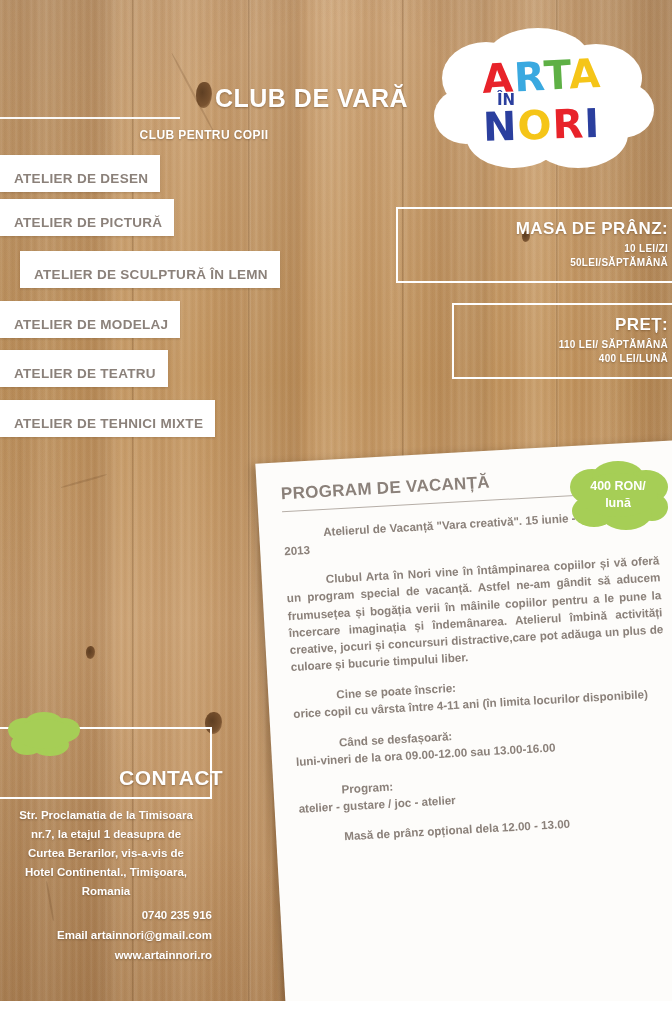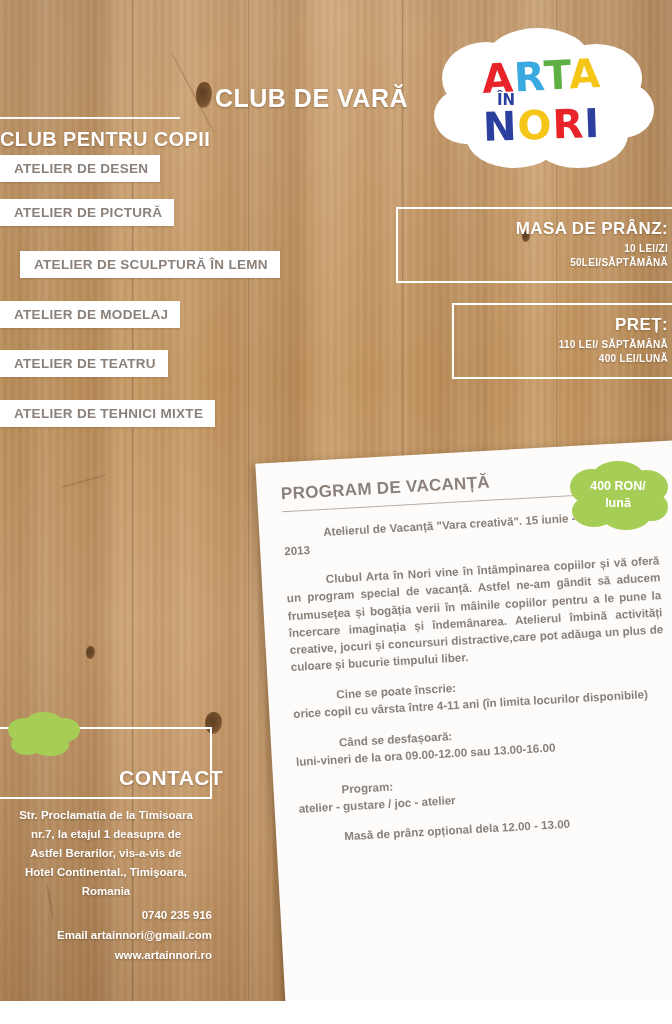--- a/index.html
+++ b/index.html
@@ -80,23 +80,23 @@
   .header-rule {
     position: absolute;
     left: 0; top: 117px; width: 180px; height: 2px;
     background: #ffffff;
     opacity: 0.95;
   }
   .header-sub {
     position: absolute;
     left: 0; right: 264px;
     top: 128px;
-    text-align: left;
-    color: #ffffff;
-    font-size: 20px;
+    text-align: center;
+    color: #ffffff;
+    font-size: 12px;
     font-weight: bold;
     letter-spacing: 0.4px;
     text-shadow: 0 1px 2px rgba(60,35,12,0.35);
     white-space: nowrap;
   }
 
   
   .logo-cloud {
     position: absolute;
     left: 428px; top: 24px;
@@ -130,21 +130,21 @@
   .lc3 { color: #3aa9e0; } .lc4 { color: #5eb045; }
 
   
   .workshop {
     position: absolute; left: 0;
     background: #ffffff;
     color: #8b817a;
     font-size: 13.5px;
     font-weight: bold;
     letter-spacing: 0.3px;
-    padding: 6px 12px 6px 14px;
+    padding: 16px 12px 6px 14px;
     white-space: nowrap;
     box-shadow: 0 1px 2px rgba(60,35,12,0.18);
   }
 
   
   .pricebox {
     position: absolute;
     border: 2px solid #ffffff;
     border-right: none;
     color: #ffffff;
@@ -375,21 +375,21 @@
         <ellipse cx="21" cy="34" rx="16" ry="11"></ellipse>
         <ellipse cx="38" cy="24" rx="29" ry="15"></ellipse>
       </g>
     </svg>
   </div>
   <div class="contact-title">CONTACT</div>
 
   <div class="contact-addr">
     <div>Str. Proclamatia de la Timisoara</div>
     <div>nr.7, la etajul 1 deasupra de</div>
-    <div>Astfel Berarilor, vis-a-vis de</div>
+    <div>Curtea Berarilor, vis-a-vis de</div>
     <div>Hotel Continental., Timişoara,</div>
     <div>Romania</div>
   </div>
 
   <div class="contact-details">
     <div>0740 235 916</div>
     <div>Email artainnori@gmail.com</div>
     <div>www.artainnori.ro</div>
   </div>
 

